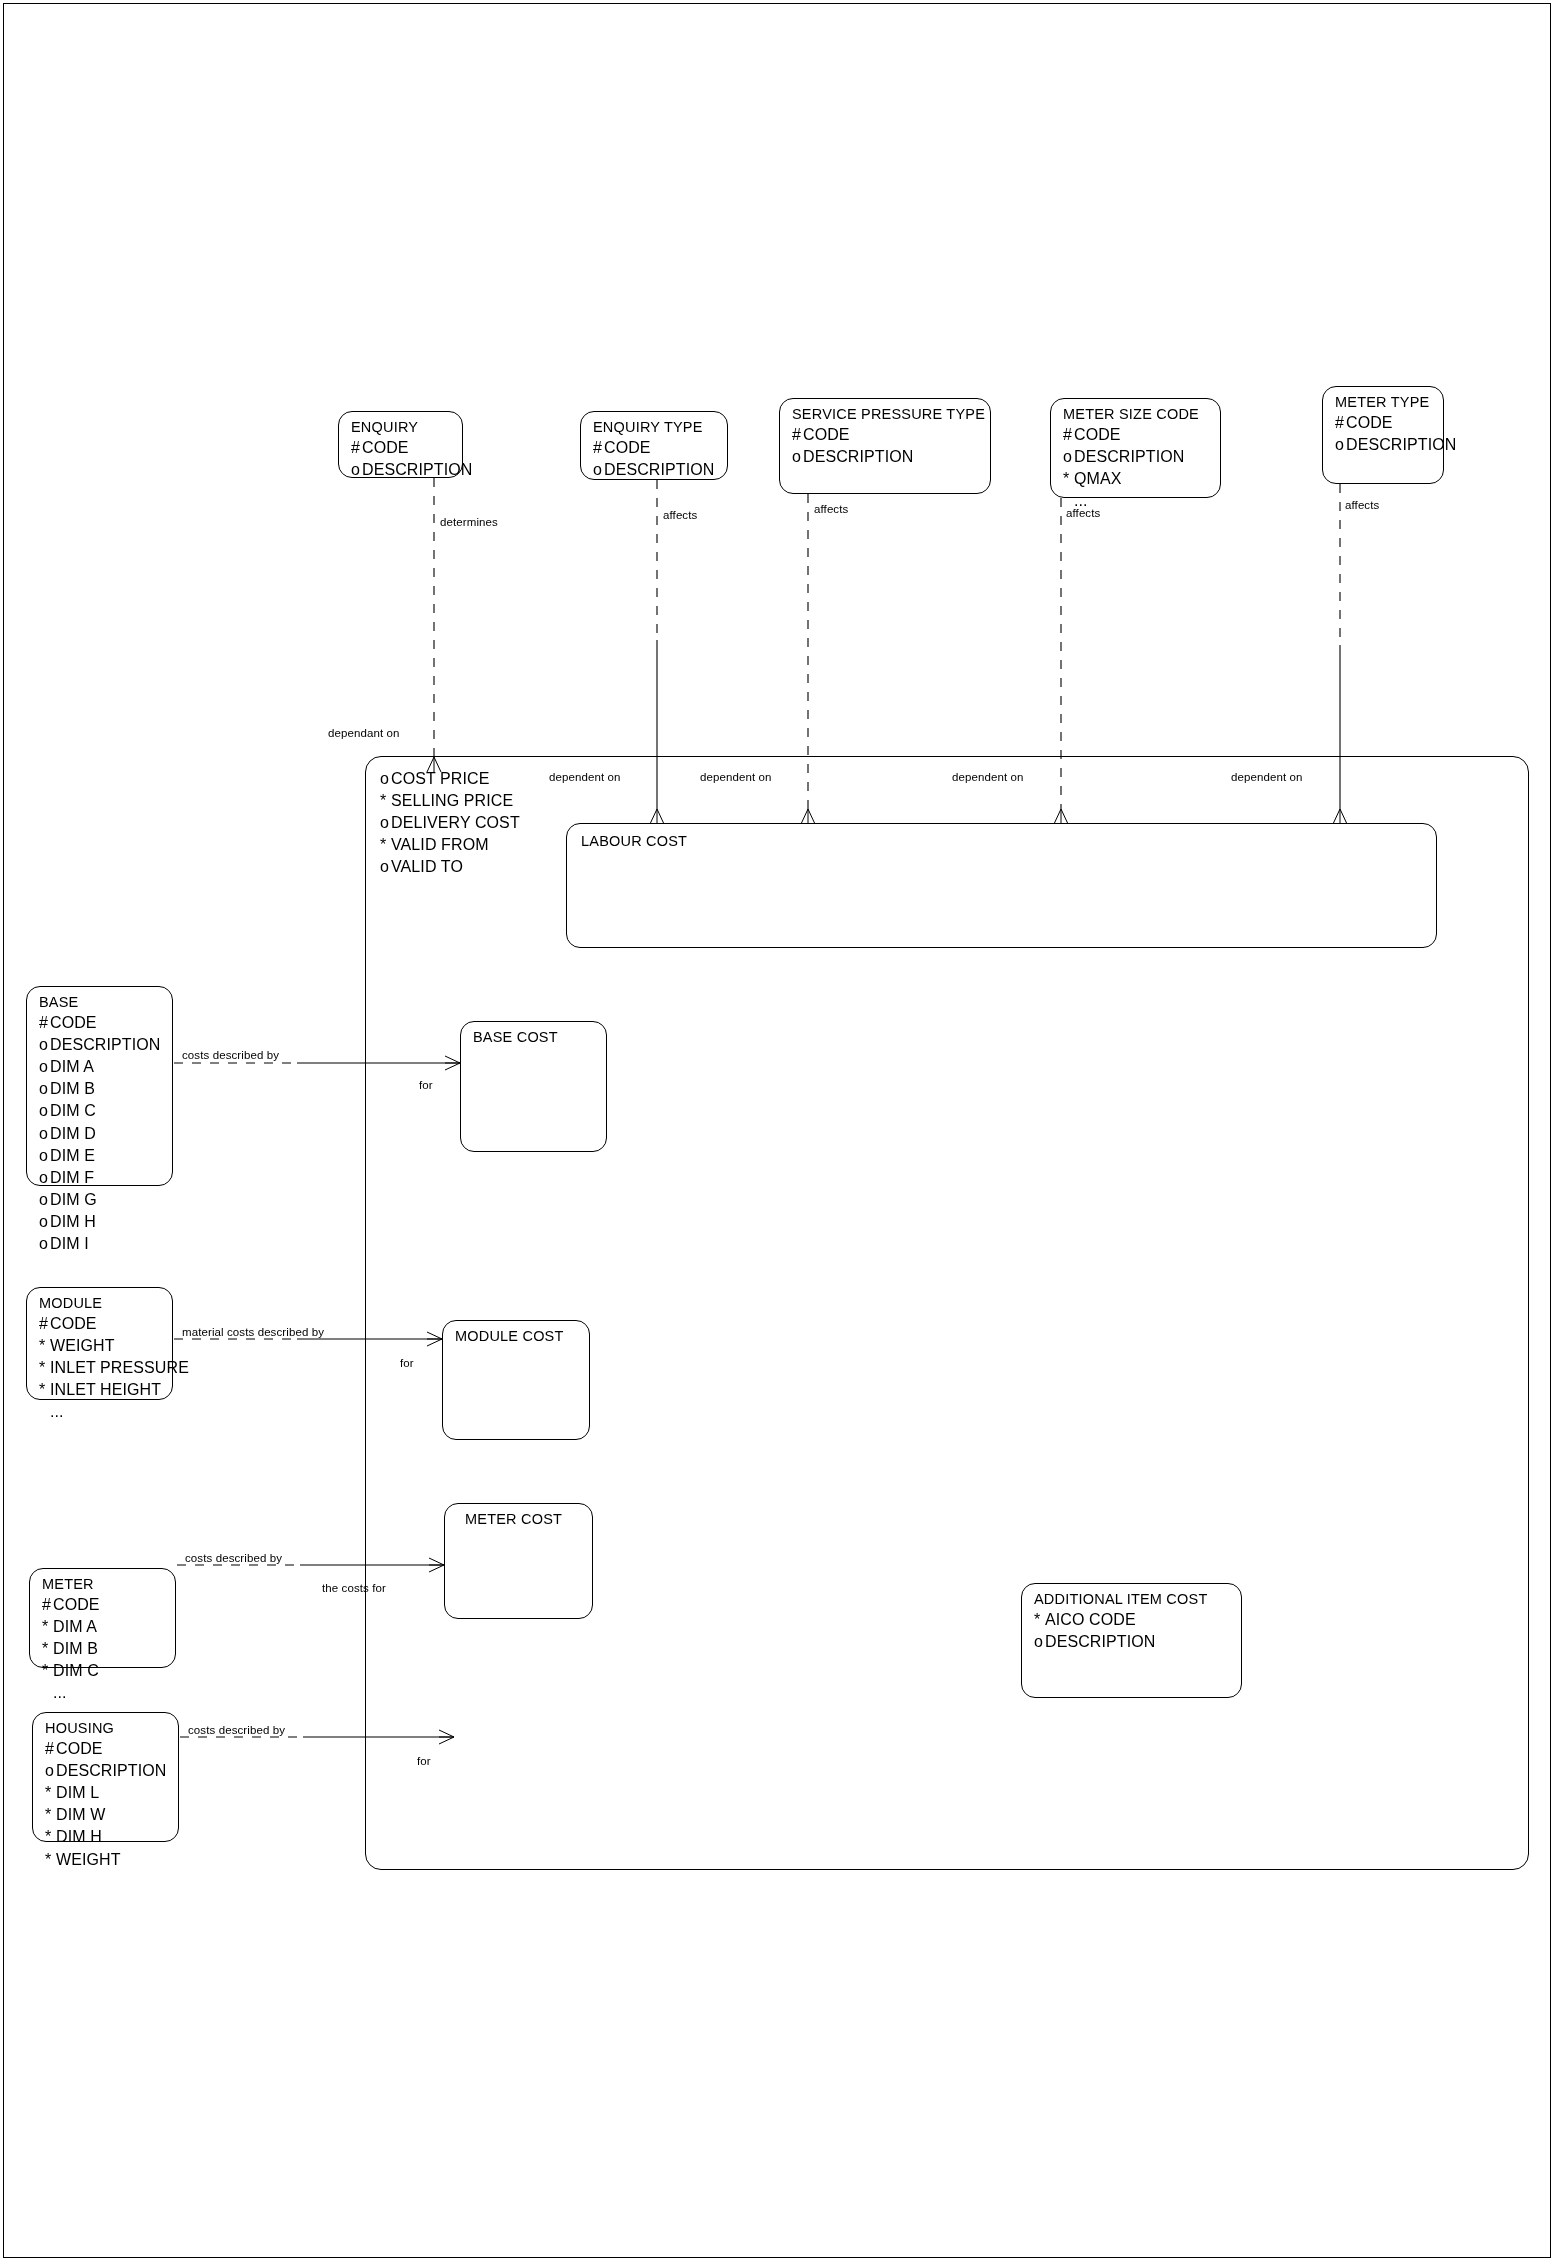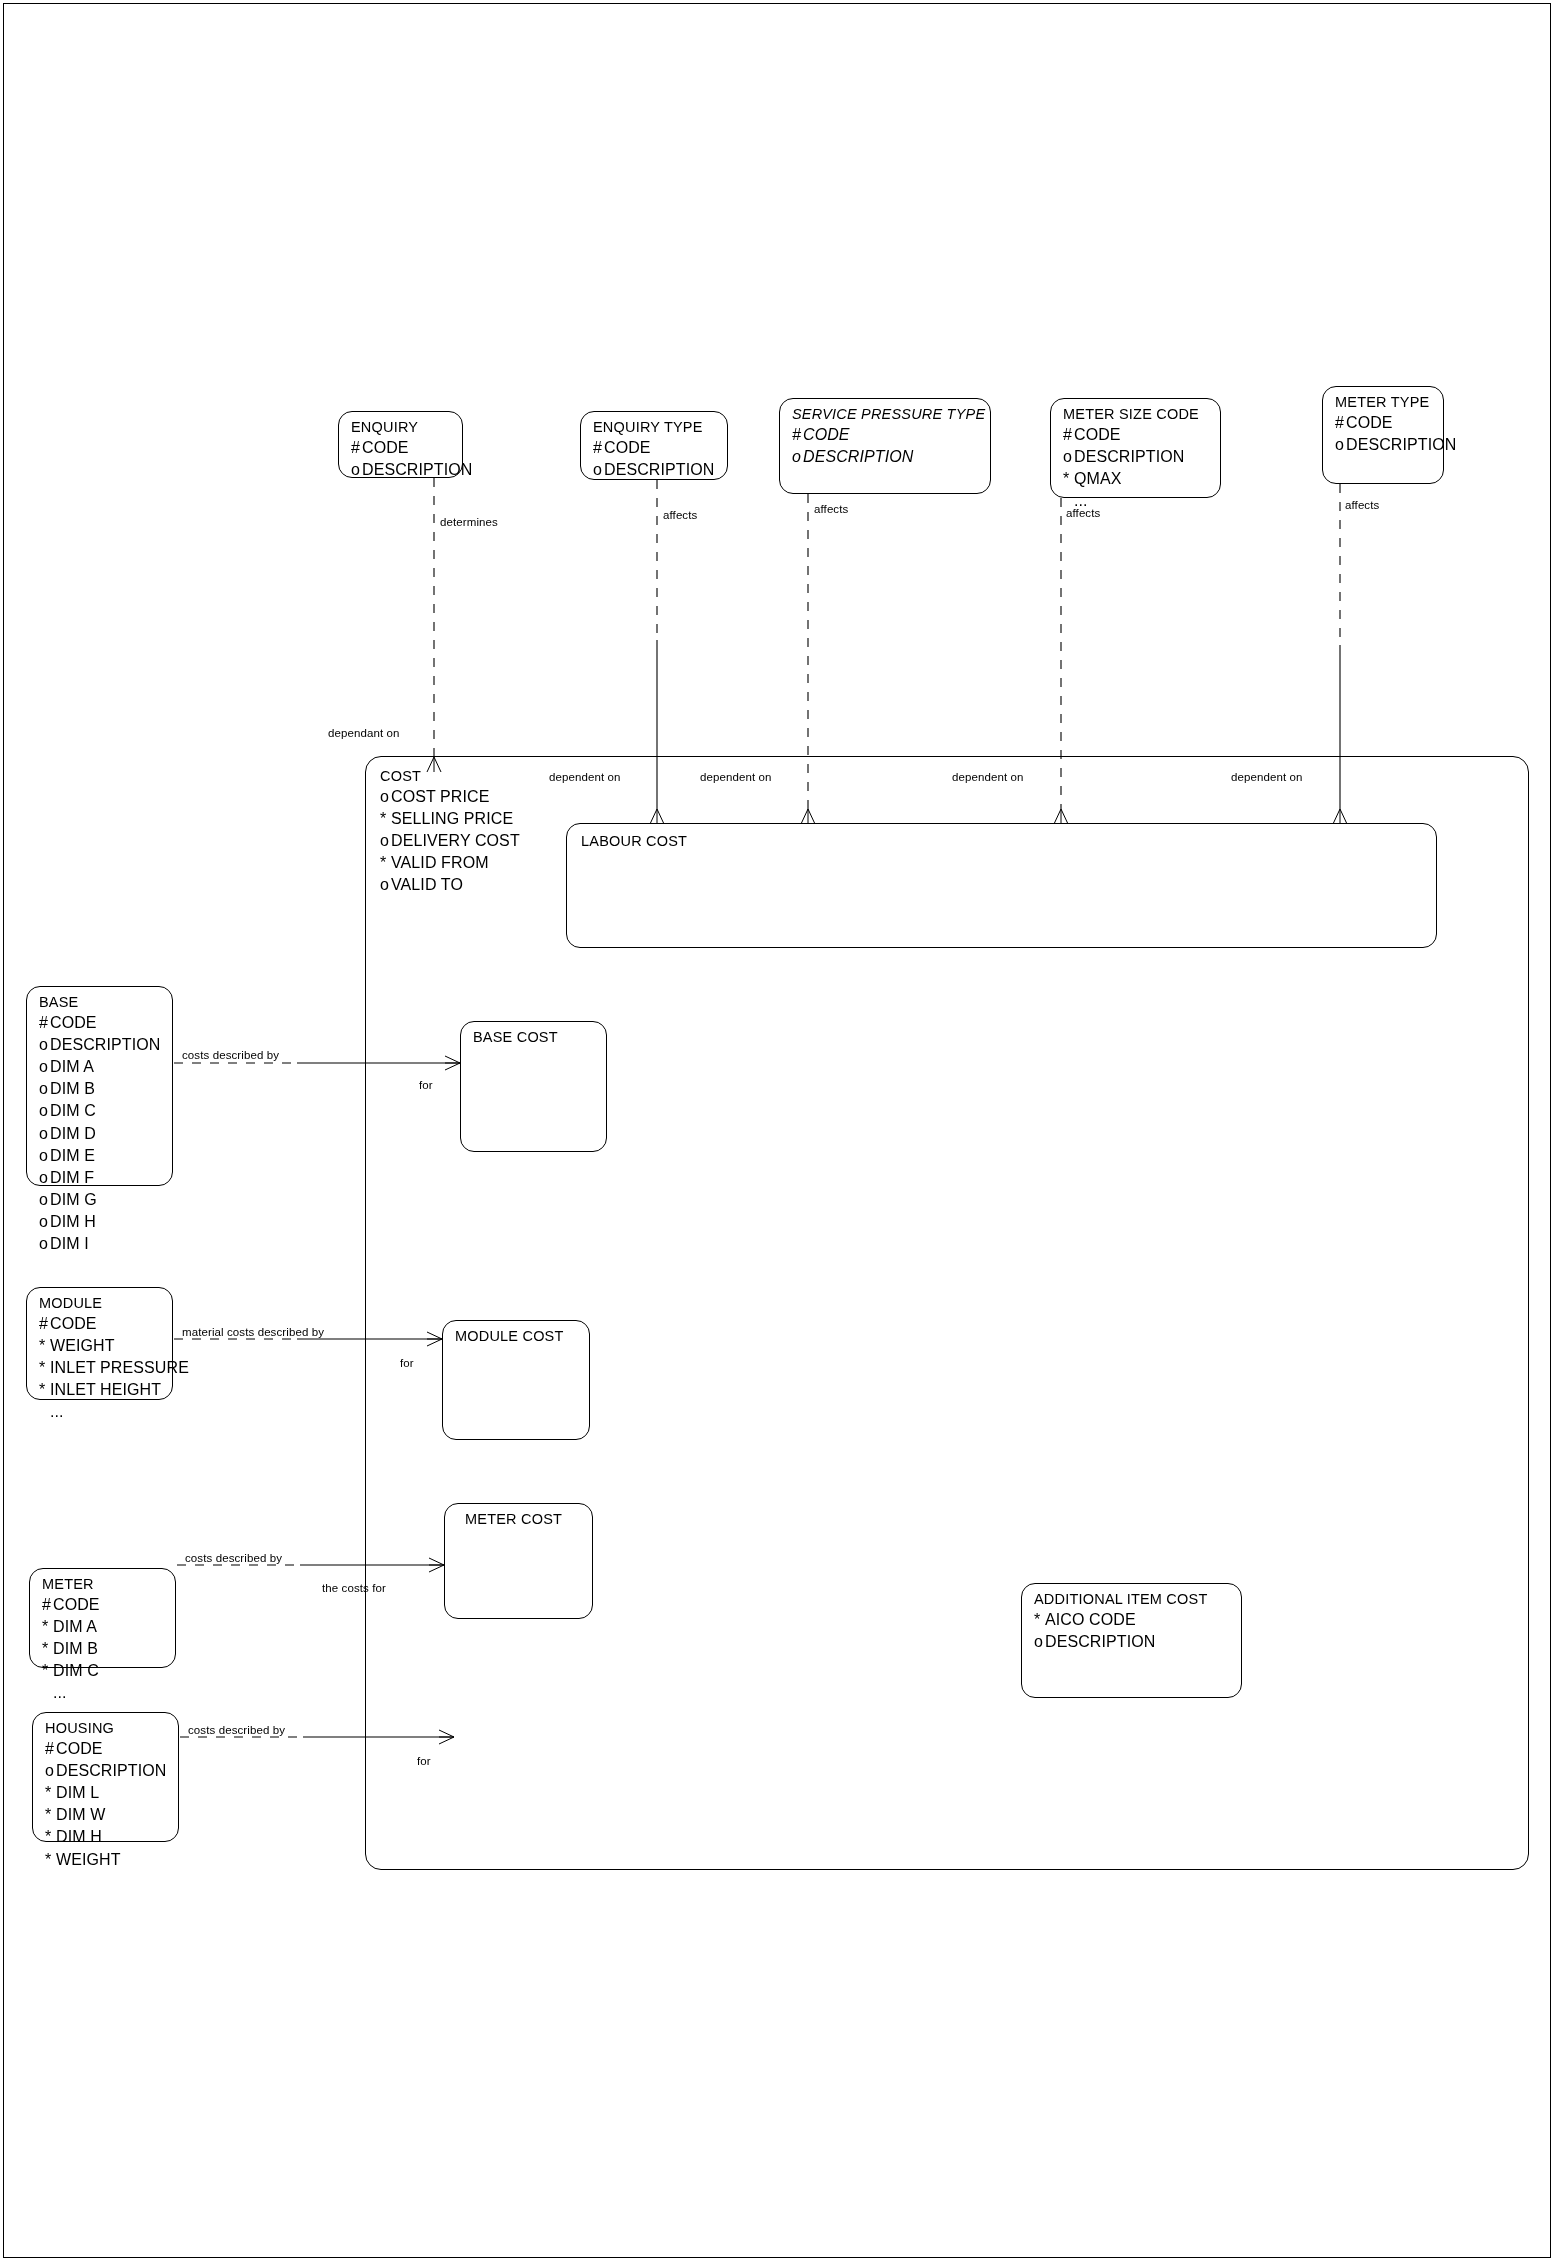--- a/index.html
+++ b/index.html
@@ -145,21 +145,21 @@
   </div>
 
   <div class="entity" style="left:580px; top:411px; width:148px; height:69px;">
     <div class="ename">ENQUIRY TYPE</div>
     <div class="attrs">
       <div class="attr"><span class="mark">#</span><span>CODE</span></div>
       <div class="attr"><span class="mark">o</span><span>DESCRIPTION</span></div>
     </div>
   </div>
 
-  <div class="entity" style="left:779px; top:398px; width:212px; height:96px;font-style:italic;">
+  <div class="entity" style="left:779px; top:398px; width:212px; height:96px;">
     <div class="ename">SERVICE PRESSURE TYPE</div>
     <div class="attrs">
       <div class="attr"><span class="mark">#</span><span>CODE</span></div>
       <div class="attr"><span class="mark">o</span><span>DESCRIPTION</span></div>
     </div>
   </div>
 
   <div class="entity" style="left:1050px; top:398px; width:171px; height:100px;">
     <div class="ename">METER SIZE CODE</div>
     <div class="attrs">
@@ -172,21 +172,20 @@
 
   <div class="entity" style="left:1322px; top:386px; width:122px; height:98px;">
     <div class="ename">METER TYPE</div>
     <div class="attrs">
       <div class="attr"><span class="mark">#</span><span>CODE</span></div>
       <div class="attr"><span class="mark">o</span><span>DESCRIPTION</span></div>
     </div>
   </div>
 
   <div class="entity container" style="left:365px; top:756px; width:1164px; height:1114px; border-radius:16px; padding:10px 0 0 14px;">
-    <div class="ename">COST</div>
     <div class="attrs">
       <div class="attr"><span class="mark">o</span><span>COST PRICE</span></div>
       <div class="attr"><span class="mark">*</span><span>SELLING PRICE</span></div>
       <div class="attr"><span class="mark">o</span><span>DELIVERY COST</span></div>
       <div class="attr"><span class="mark">*</span><span>VALID FROM</span></div>
       <div class="attr"><span class="mark">o</span><span>VALID TO</span></div>
     </div>
   </div>
 
   <div class="entity" style="left:566px; top:823px; width:871px; height:125px; padding:8px 10px 4px 14px;">

